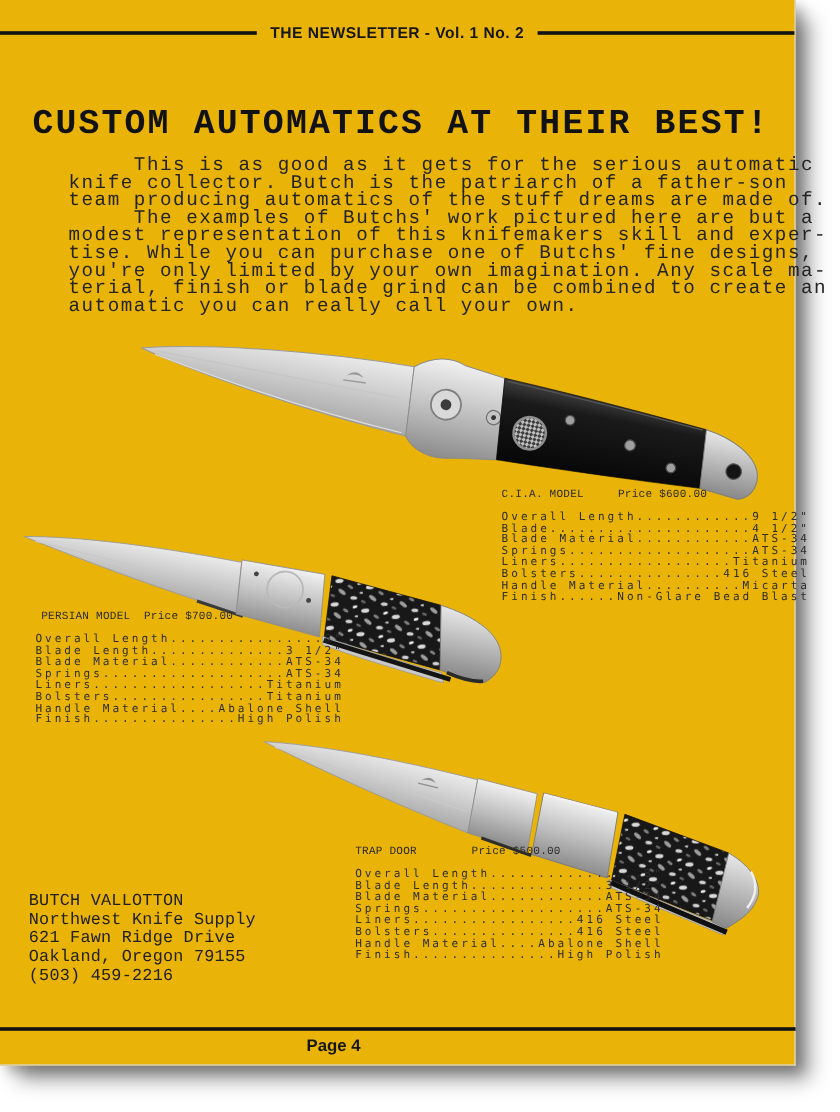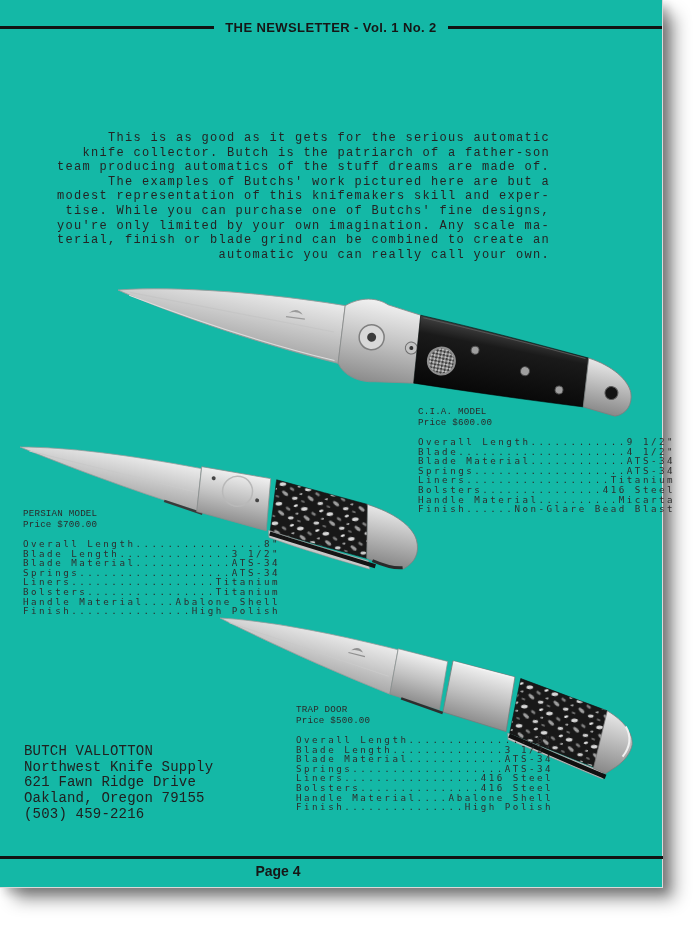--- a/index.html
+++ b/index.html
@@ -1,69 +1,70 @@
 <!DOCTYPE html>
 <html><head>
 <meta charset="utf-8">
 <style>
   * { margin:0; padding:0; box-sizing:border-box; }
   html,body { width:700px; height:927px; background:#ffffff; overflow:hidden; }
   body { font-family:"Liberation Sans", sans-serif; position:relative; }
 
   .scan {
-    position:absolute; left:0; top:0; width:663px; height:888px; background:#14b8a6;
+    position:absolute; left:0; top:0; width:663px; height:888px; background:#eab308;
     box-shadow: 13px 13px 16px -2px rgba(0,0,0,0.42), 5px 5px 9px rgba(0,0,0,0.22);
     border-right:1px solid #d9d9d9; border-bottom:1px solid #d9d9d9;
   }
 
   .masthead { position:absolute; top:20px; left:0; right:0; height:14px;
     display:flex; align-items:center; gap:11px; }
   .masthead .rule { flex:1; height:3px; background:#121212; }
   .masthead-title { font-weight:bold; font-size:13px; letter-spacing:0.4px;
     color:#161616; white-space:nowrap; }
 
   .tw { font-family:"Liberation Mono","DejaVu Sans Mono",monospace; color:#242424; }
 
   .headline { position:absolute; left:27px; top:87px;
     font-family:"Liberation Mono","DejaVu Sans Mono",monospace;
     font-weight:bold; font-size:29px; letter-spacing:1.8px; color:#121212;
     white-space:nowrap; }
 
-  .intro { position:absolute; left:57px; top:131px; font-size:12px;
-    line-height:14.6px; letter-spacing:1.3px; white-space:pre;text-align:right; }
+  .intro { position:absolute; left:57px; top:131px; font-size:16px;
+    line-height:14.6px; letter-spacing:1.3px; white-space:pre; }
 
   .photos { position:absolute; left:0; top:0; width:663px; height:888px; }
 
   .spec { position:absolute; width:270px; }
-  .spec-head { display:flex; font-size:9.2px; letter-spacing:0.2px; color:#2b2b2b; margin-bottom:9px;flex-direction:column; }
+  .spec-head { display:flex; font-size:9.2px; letter-spacing:0.2px; color:#2b2b2b; margin-bottom:9px; }
   .spec-model { width:97px; }
   .spec-lines { font-size:9.2px; line-height:9.6px; letter-spacing:2.5px;
     white-space:pre; color:#2e2e2e; }
   .spec-cia { left:418px; top:406px; }
-  .spec-persian { left:23px; top:508px; }
+  .spec-persian { left:23px; top:508px;text-align:center; }
   .spec-trapdoor { left:296px; top:704px; }
 
   .contact { position:absolute; left:24px; top:744px; font-size:14px;
     line-height:15.7px; letter-spacing:0.2px; white-space:pre; color:#202020; }
 
   .footer-rule { position:absolute; left:0; top:856px; width:663px; height:3px; background:#121212; }
   .page-number { position:absolute; top:863px; left:0; width:556px; text-align:center;
     font-weight:bold; font-size:14px; color:#161616; }
 </style>
 </head>
 <body>
 
 <div class="scan">
 
   <div class="masthead">
     <span class="rule"></span>
     <span class="masthead-title">THE NEWSLETTER - Vol. 1 No. 2</span>
     <span class="rule"></span>
   </div>
 
+  <h1 class="headline">CUSTOM AUTOMATICS AT THEIR BEST!</h1>
 
   <pre class="intro tw">     This is as good as it gets for the serious automatic
 knife collector. Butch is the patriarch of a father-son
 team producing automatics of the stuff dreams are made of.
      The examples of Butchs' work pictured here are but a
 modest representation of this knifemakers skill and exper-
 tise. While you can purchase one of Butchs' fine designs,
 you're only limited by your own imagination. Any scale ma-
 terial, finish or blade grind can be combined to create an
 automatic you can really call your own.</pre>

